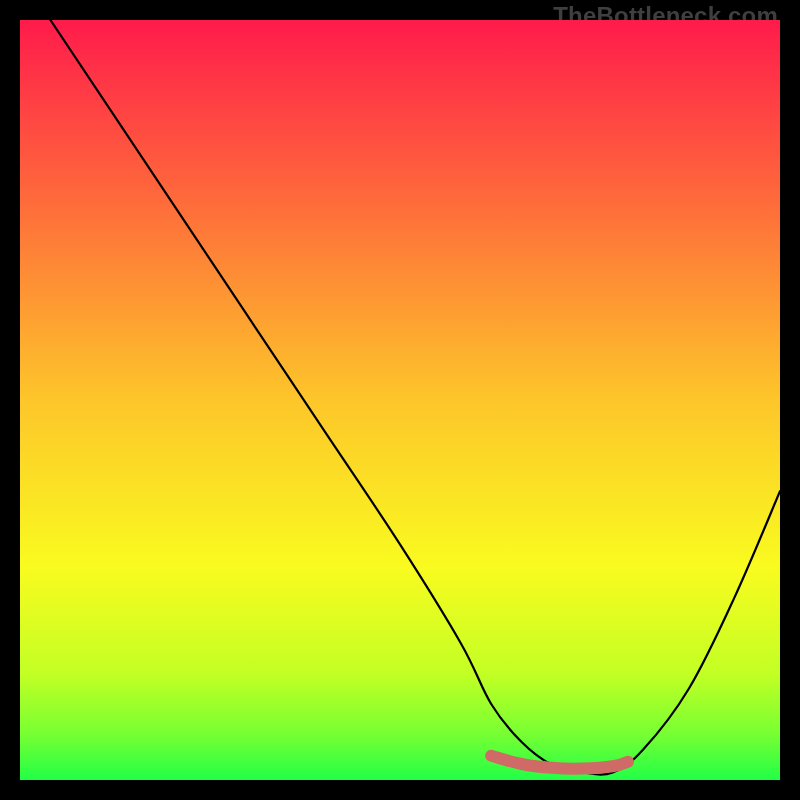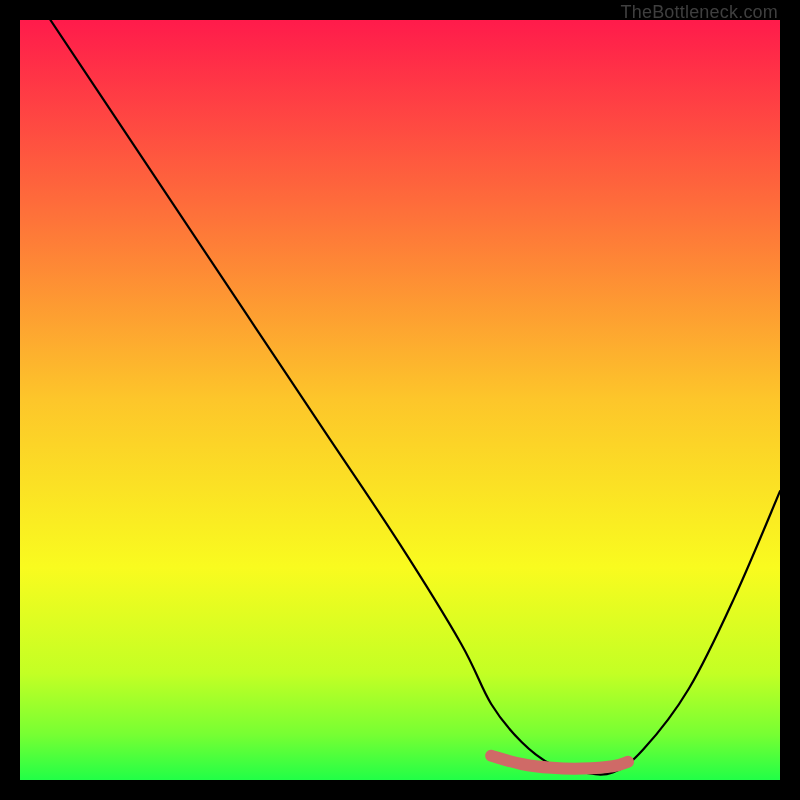--- a/index.html
+++ b/index.html
@@ -15,23 +15,23 @@
     left: 20px;
     top: 20px;
     width: 760px;
     height: 760px;
   }
   .watermark {
     position: absolute;
     top: 2px;
     right: 22px;
     font-family: Arial, Helvetica, sans-serif;
-    font-size: 18px;
+    font-size: 24px;
     color: #3f3f3f;
-    font-weight: 400;
+    font-weight: 700;
     letter-spacing: 0.2px;
   }
   svg { display: block; }
   .curve {
     fill: none;
     stroke: #000;
     stroke-width: 2.2;
     stroke-linecap: round;
     stroke-linejoin: round;
   }

